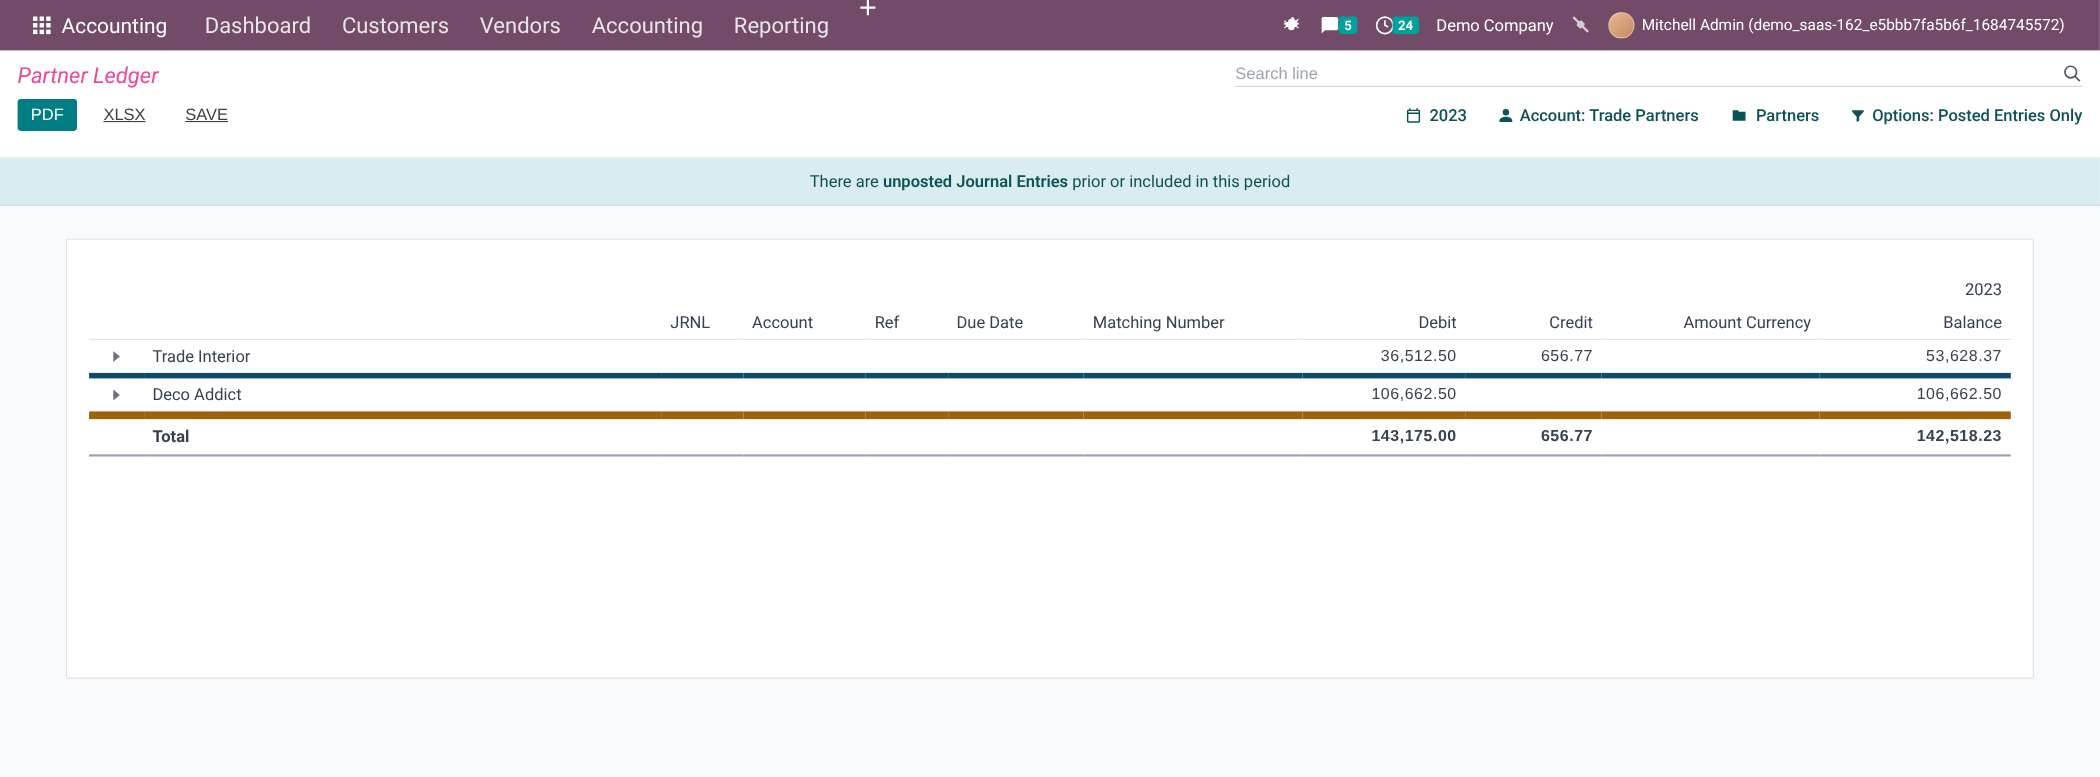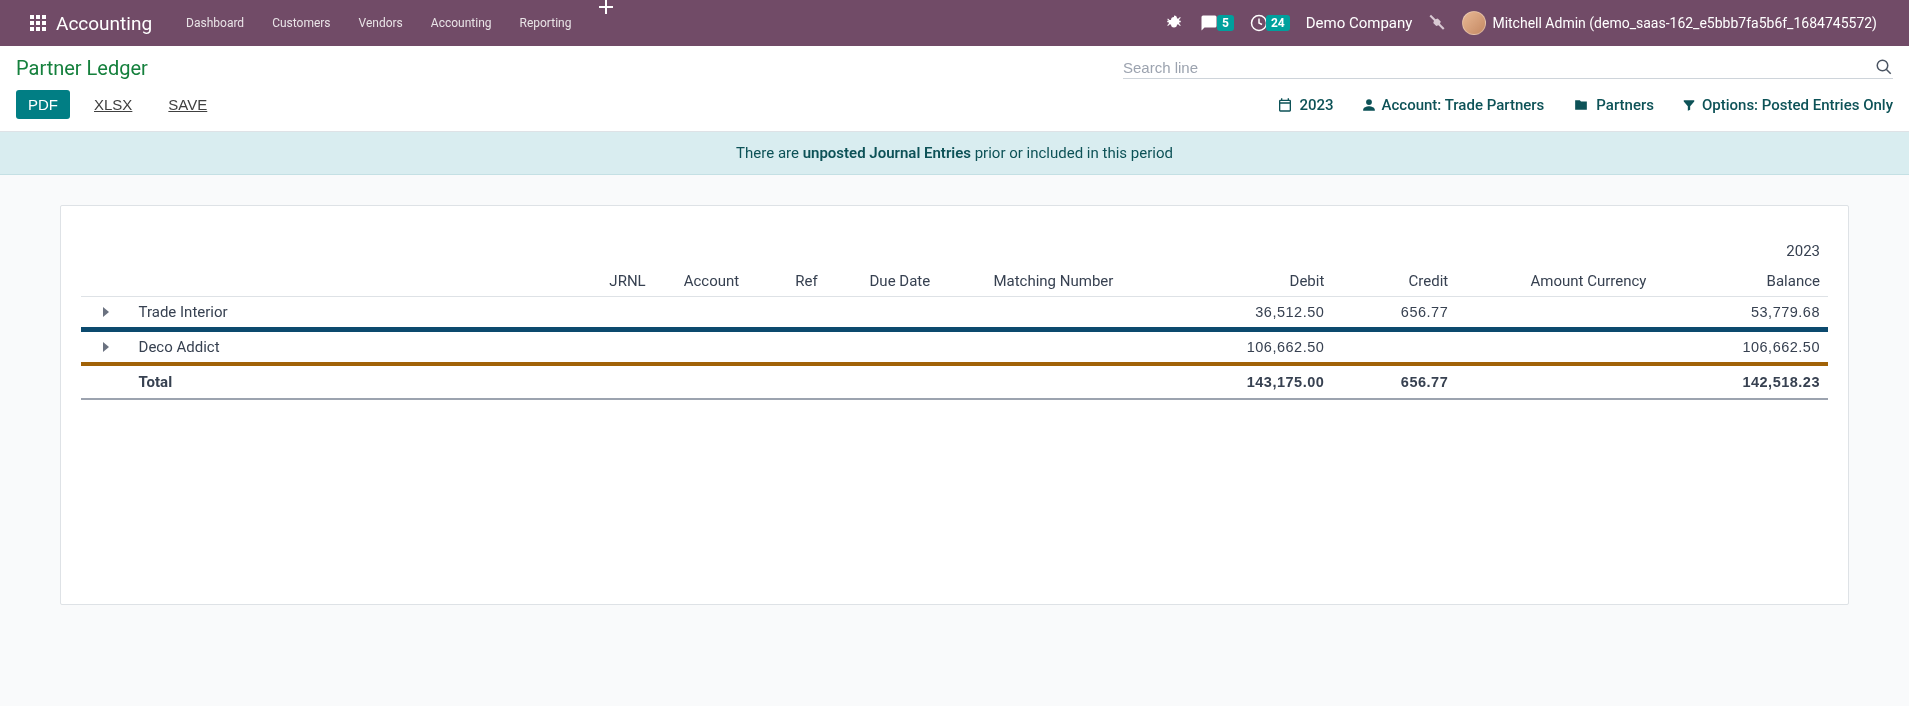--- a/index.html
+++ b/index.html
@@ -4,39 +4,39 @@
 <style>
   * { box-sizing: border-box; margin: 0; padding: 0; }
   html, body { width: 100%; height: 100%; font-family: -apple-system, BlinkMacSystemFont, "Segoe UI", Roboto, "Helvetica Neue", Arial, sans-serif; font-size: 14px; color: #374151; background: #f9fafb; }
   
   
   .navbar { background: #714B67; color: #fff; height: 46px; display: flex; align-items: center; padding: 0 24px; }
   .apps-icon { width: 20px; height: 20px; margin: 0 8px 0 4px; display: flex; flex-wrap: wrap; gap: 2px; align-content: center; justify-content: center; cursor: pointer; }
   .apps-icon span { width: 4px; height: 4px; background: #fff; display: block; }
   .brand { font-size: 19px; font-weight: 400; margin-right: 20px; cursor: pointer; }
   .nav-menu { display: flex; gap: 0; }
-  .nav-item { padding: 0 14px; font-size: 12px; color: #e9e4e7; cursor: pointer; line-height: 46px; }
+  .nav-item { padding: 0 14px; font-size: 20px; color: #e9e4e7; cursor: pointer; line-height: 46px; }
   .nav-plus { padding: 0 14px; font-size: 18px; cursor: pointer; }
   .nav-spacer { flex: 1; }
   .systray { display: flex; align-items: center; gap: 16px; margin-right: 8px; }
   .systray-item { position: relative; cursor: pointer; display: flex; align-items: center; }
   .badge { background: #00A09D; color: #fff; font-size: 12px; font-weight: 700; padding: 1px 5px; border-radius: 3px; margin-left: -2px; line-height: 14px; }
   .company-name { font-size: 15px; cursor: pointer; }
   .avatar { width: 24px; height: 24px; border-radius: 50%; background: linear-gradient(135deg,#e8b894,#c48862); display: inline-block; margin-right: 6px; border:1px solid rgba(255,255,255,0.3);}
   .user-block { display: flex; align-items: center; cursor: pointer; font-size: 14px; }
   
   
   .control-panel { background: #fff; padding: 10px 16px 0 16px; border-bottom: 1px solid #dee2e6; }
   .cp-row1 { display: flex; justify-content: space-between; align-items: center; margin-bottom: 10px; }
-  .breadcrumb { font-size: 20px; color: #15803d; }
+  .breadcrumb { font-size: 20px; color: #ec4899; font-style: italic; }
   .search-wrap { display: flex; align-items: flex-end; border-bottom: 1px solid #ced4da; width: 770px; padding-bottom: 2px; }
   .search-input { flex: 1; border: none; outline: none; font-size: 15px; color: #6c757d; background: transparent; }
   .search-input::placeholder { color: #9ca3af; }
   .search-icon { color: #6b7280; cursor: pointer; }
-  .cp-row2 { display: flex; justify-content: space-between; align-items: center; padding-bottom: 12px; }
+  .cp-row2 { display: flex; justify-content: space-between; align-items: center; padding-bottom: 24px; }
   .export-btns { display: flex; gap: 0; align-items: center; }
   .btn { font-size: 15px; font-weight: 500; padding: 6px 12px; cursor: pointer; border: none; background: transparent; }
   .btn-primary { background: #017E84; color: #fff; border-radius: 3px; }
   .btn-link { color: #404040; margin-left: 12px; text-decoration: underline; }
   .filters { display: flex; gap: 28px; align-items: center; color: #0d5257; font-size: 15px; }
   .filter-item { display: flex; align-items: center; gap: 6px; cursor: pointer; font-weight: 500; }
   .filter-item svg { fill: #0d5257; }
   
   
   .warning-banner { background: #d9edf0; color: #0d5257; text-align: center; padding: 12px; font-size: 15px; border-bottom: 1px solid #c4e0e4; }
@@ -49,21 +49,21 @@
   .report-table th { text-align: right; font-weight: 400; color: #374151; padding: 6px 8px; vertical-align: bottom; }
   .report-table th.left { text-align: left; }
   .year-header { text-align: right; padding-right: 8px; color:#374151; }
   .header-row th { border-bottom: none; }
   .data-row td { padding: 6px 8px; border-top: 5px solid #0c4a6e; }
   .data-row:first-of-type td { border-top: 1px solid #dee2e6; }
   .expand-cell { width: 40px; text-align: center; }
   .caret { display:inline-block; width:0; height:0; border-top:5px solid transparent; border-bottom:5px solid transparent; border-left:6px solid #6b7280; cursor:pointer; }
   .name-cell { text-align: left; }
   .num-cell { text-align: right; font-family: Liberation Sans, sans-serif; font-size: 14.5px; letter-spacing: 0.5px; }
-  .total-row td { font-weight: 700; border-top: 4px solid #a16207; border-bottom: 2px solid #9ca3af; padding: 7px 8px; }
+  .total-row td { font-weight: 700; border-top: 7px solid #a16207; border-bottom: 2px solid #9ca3af; padding: 7px 8px; }
   .total-row .name-cell { font-family: inherit; }
   
   svg { display: block; }
 </style>
 </head>
 <body>
 
 <div class="navbar">
   <div class="apps-icon">
     <span></span>
@@ -210,21 +210,21 @@
           <td class="expand-cell"><span class="caret"></span></td>
           <td class="name-cell">Trade Interior</td>
           <td></td>
             <td></td>
             <td></td>
             <td></td>
             <td></td>
           <td class="num-cell">36,512.50</td>
           <td class="num-cell">656.77</td>
           <td class="num-cell"></td>
-          <td class="num-cell">53,779.68</td>
+          <td class="num-cell">53,628.37</td>
         </tr>
         <tr class="data-row">
           <td class="expand-cell"><span class="caret"></span></td>
           <td class="name-cell">Deco Addict</td>
           <td></td>
             <td></td>
             <td></td>
             <td></td>
             <td></td>
           <td class="num-cell">106,662.50</td>

